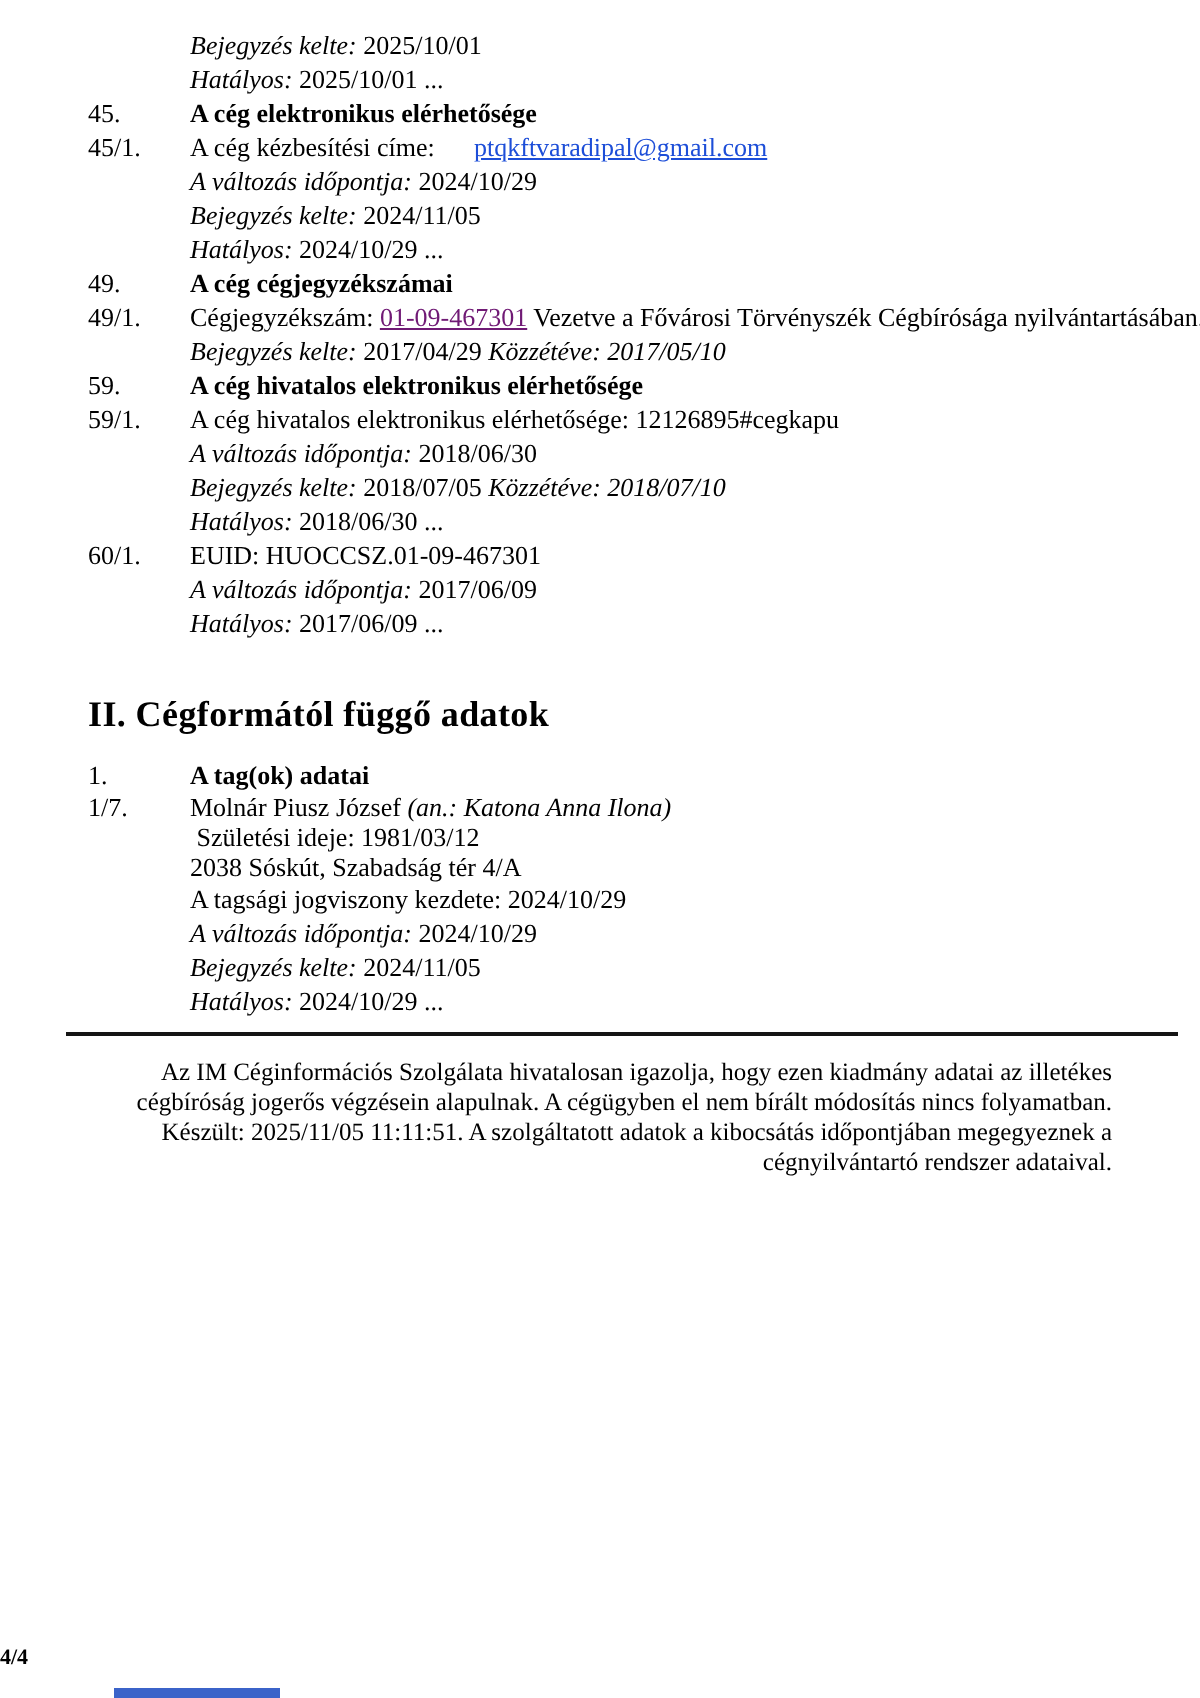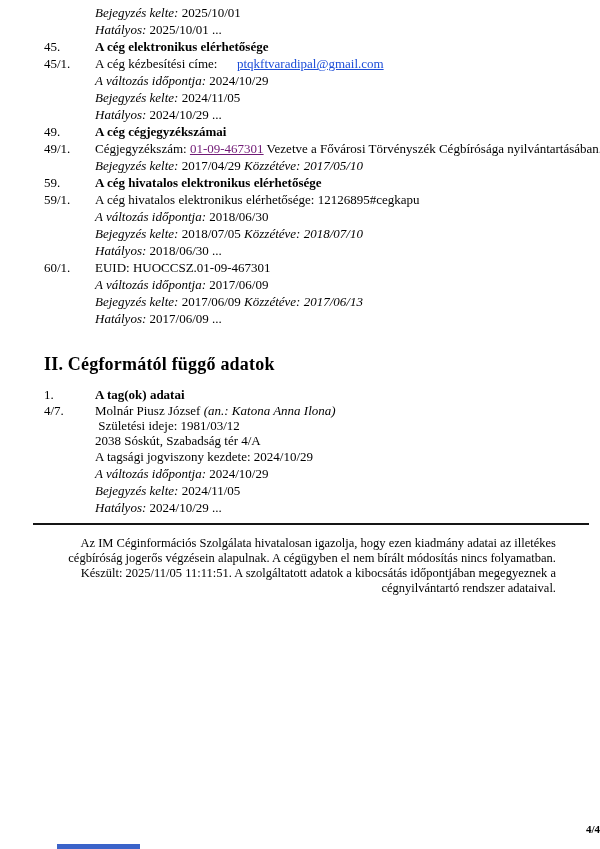--- a/index.html
+++ b/index.html
@@ -5,21 +5,21 @@
   html, body { margin: 0; padding: 0; }
   body {
     width: 600px; height: 849px;
     background: #ffffff;
     font-family: "Liberation Serif", "DejaVu Serif", serif;
     font-size: 13px;
     color: #000000;
     position: relative;
     overflow: hidden;
   }
-  .page { padding-top: 4px; }
+  .page { padding-top: 14px; }
   .row { display: flex; line-height: 17px; margin: 0 8px 0 44px; }
   .row.tight { line-height: 15px; }
   .num { flex: 0 0 51px; white-space: pre; }
   .content { flex: 1; white-space: pre; }
   .content span, .content a { white-space: pre; }
   .it { font-style: italic; }
   .bd { font-weight: bold; }
   .fixw { display: inline-block; }
   a.lnk { color: #0000cc; text-decoration: underline; cursor: pointer; }
   h1.section {
@@ -37,21 +37,21 @@
   p.certify {
     margin: 0 44px 0 44px;
     font-size: 12.5px;
     line-height: 15px;
     text-align: right;
   }
   .pageno {
     position: absolute;
     top: 823px; left: 0;
     width: 600px;
-    text-align: right;
+    text-align: left;
     font-weight: bold;
     font-size: 11px;
   }
   .bottom-bar {
     position: absolute;
     left: 57px; top: 844px;
     width: 83px; height: 5px;
   }
 </style>
 </head>
@@ -122,37 +122,33 @@
       <div class="row">
         <span class="num">60/1.</span>
         <span class="content"><span>EUID: HUOCCSZ.01-09-467301</span></span>
       </div>
       <div class="row">
         <span class="num"></span>
         <span class="content"><span class="it">A változás időpontja:</span><span> 2017/06/09</span></span>
       </div>
       <div class="row">
         <span class="num"></span>
-        <span class="content"><span class="it">Bejegyzés kelte:</span><span> 2017/06/09 </span><span class="it">Közzétéve: 2017/06/13</span></span>
-      </div>
-      <div class="row">
-        <span class="num"></span>
         <span class="content"><span class="it">Hatályos:</span><span> 2017/06/09 ...</span></span>
       </div>
     </div>
 
   <h1 class="section">II. Cégformától függő adatok</h1>
 
   <div>
       <div class="row">
         <span class="num">1.</span>
         <span class="content"><span class="bd">A tag(ok) adatai</span></span>
       </div>
       <div class="row tight">
-        <span class="num">4/7.</span>
+        <span class="num">1/7.</span>
         <span class="content"><span>Molnár Piusz József </span><span class="it">(an.: Katona Anna Ilona)</span></span>
       </div>
       <div class="row tight">
         <span class="num"></span>
         <span class="content"><span> Születési ideje: 1981/03/12</span></span>
       </div>
       <div class="row tight">
         <span class="num"></span>
         <span class="content"><span>2038 Sóskút, Szabadság tér 4/A</span></span>
       </div>

